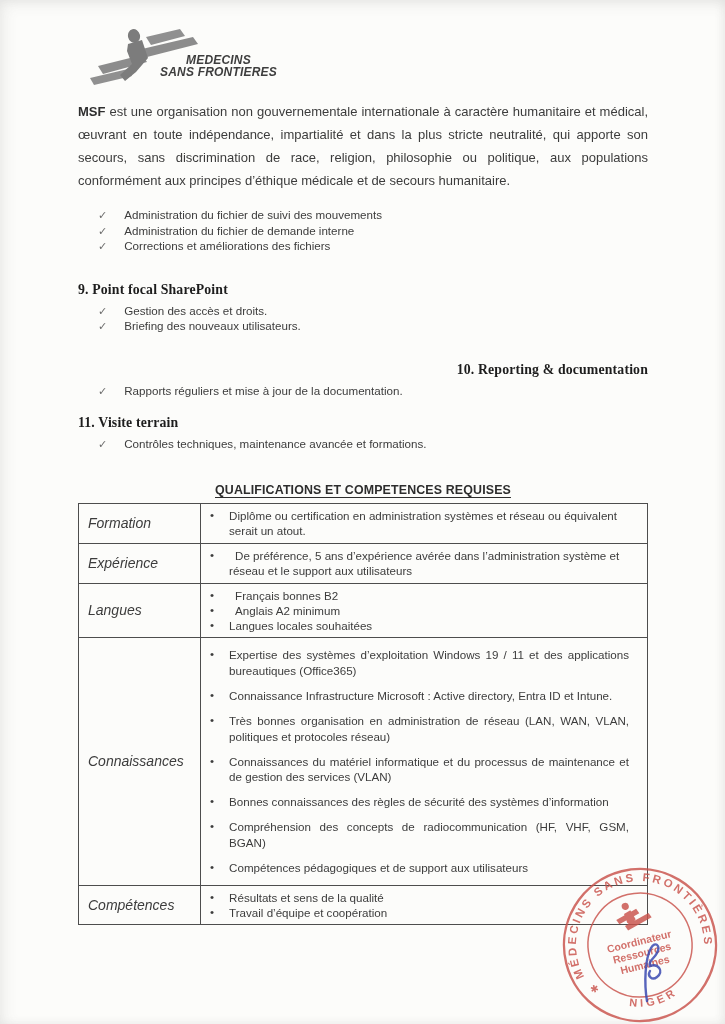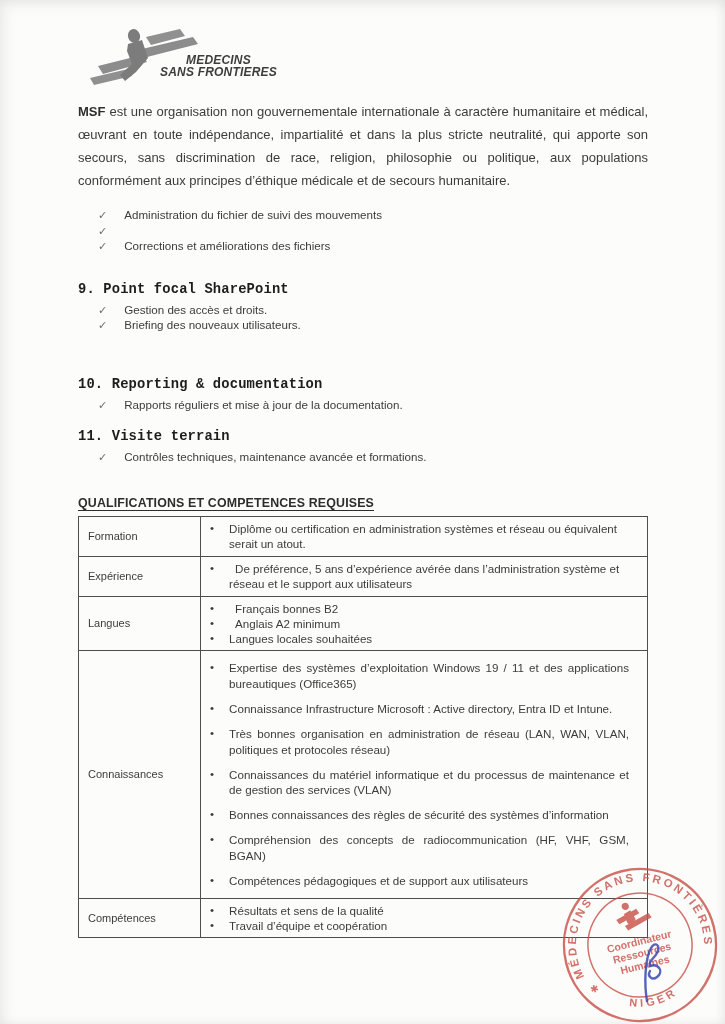--- a/index.html
+++ b/index.html
@@ -38,39 +38,40 @@
   }
   .intro b { color:#2e2e2e; }
 
   
   ul.checks { list-style:none; margin-top:15px; padding-left:20px; }
   ul.checks li { display:flex; gap:17px; font-size:11.6px; line-height:15.6px; color:#3c3c3c; }
   ul.checks .ck { color:#6b6b6b; font-size:11px; flex:0 0 auto; transform:translateY(.5px); }
 
   
   .sec h2 {
-    font-family:Liberation Mono, monospace;
+    font-family:Liberation Serif, serif;
     font-size:13.8px; font-weight:bold; color:#1d1d1d; letter-spacing:.15px;
   }
   .sec ul.checks { margin-top:5px; }
   .sec9  { margin-top:28px; }
-  .sec10 { margin-top:44px; }
+  .sec10 { margin-top:28px;text-align:right; }
   .sec11 { margin-top:16px; }
 
   
   .qual-heading {
     margin-top:32px;
     font-size:12.4px; font-weight:bold; color:#2d2d2d;
     letter-spacing:.15px;
     text-decoration:underline;
     text-underline-offset:3px;
+    text-align:center;
   }
   table.qual { border-collapse:collapse; width:570px; margin-top:6px; table-layout:fixed; }
   .qual td { border:1px solid #4d4d4d; vertical-align:middle; }
-  .qual td.lbl { width:122px; padding:3px 4px 3px 9px; font-size:11px; color:#3c3c3c; }
+  .qual td.lbl { width:122px; padding:3px 4px 3px 9px; font-size:14px; color:#3c3c3c;font-style:italic; }
   .qual td.val { padding:4px 18px 4px 9px; }
   .qual ul { list-style:none; }
   .qual li { display:flex; gap:15px; font-size:11.6px; line-height:15.2px; color:#3c3c3c; }
   .qual li .b { flex:0 0 auto; transform:translateY(-1px); }
   .qual li .t { display:block; flex:1; }
   tr.r-formation  td { height:35px; }
   tr.r-experience td { height:40px; }
   tr.r-langues    td { height:50px; }
   tr.r-competences td { height:38px; }
   tr.r-formation .t, tr.r-experience .t { max-width:452px; }
@@ -107,20 +108,21 @@
 
   <p class="intro"><b>MSF</b><span> est une organisation non gouvernementale internationale à caractère humanitaire et médical, œuvrant en toute indépendance, impartialité et dans la plus stricte neutralité, qui apporte son secours, sans discrimination de race, religion, philosophie ou politique, aux populations conformément aux principes d’éthique médicale et de secours humanitaire.</span></p>
 
   <ul class="checks">
     <li>
         <span class="ck">✓</span>
         <span>Administration du fichier de suivi des mouvements</span>
       </li>
     <li>
         <span class="ck">✓</span>
+        <span>Administration du fichier de demande interne</span>
       </li>
     <li>
         <span class="ck">✓</span>
         <span>Corrections et améliorations des fichiers</span>
       </li>
   </ul>
 
   <div class="sec sec9">
     <h2>9. Point focal SharePoint</h2>
     <ul class="checks">

